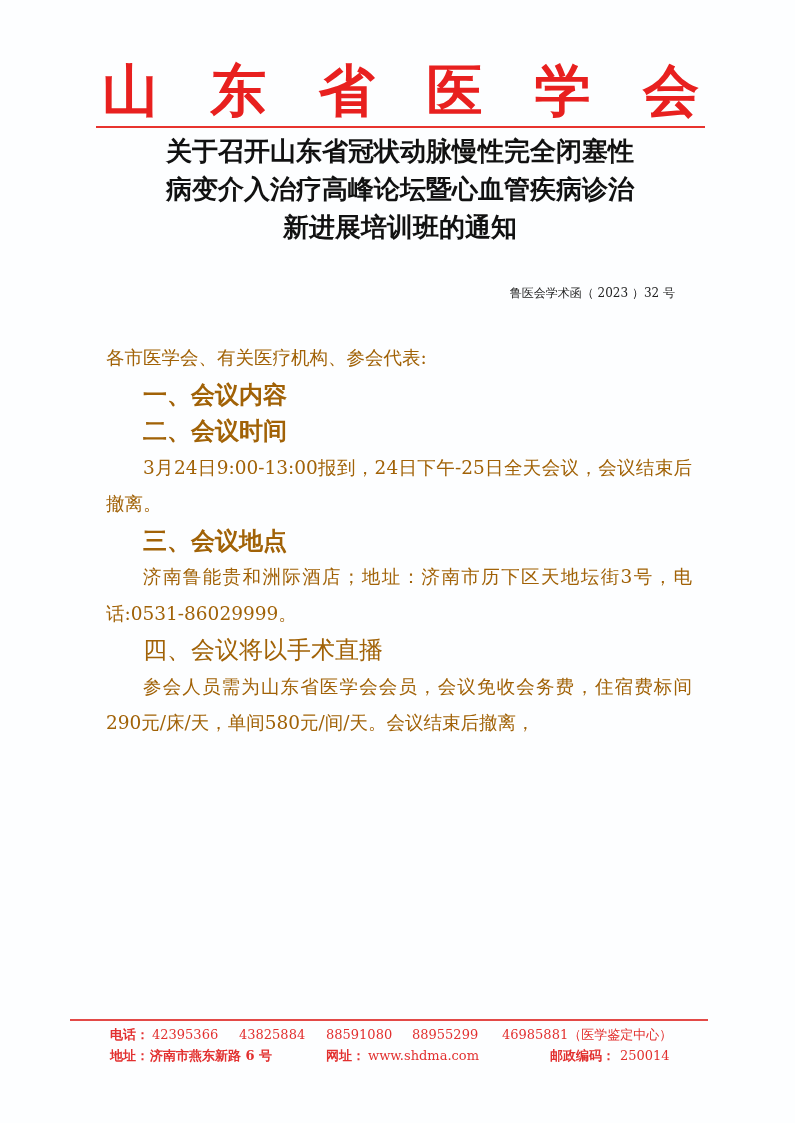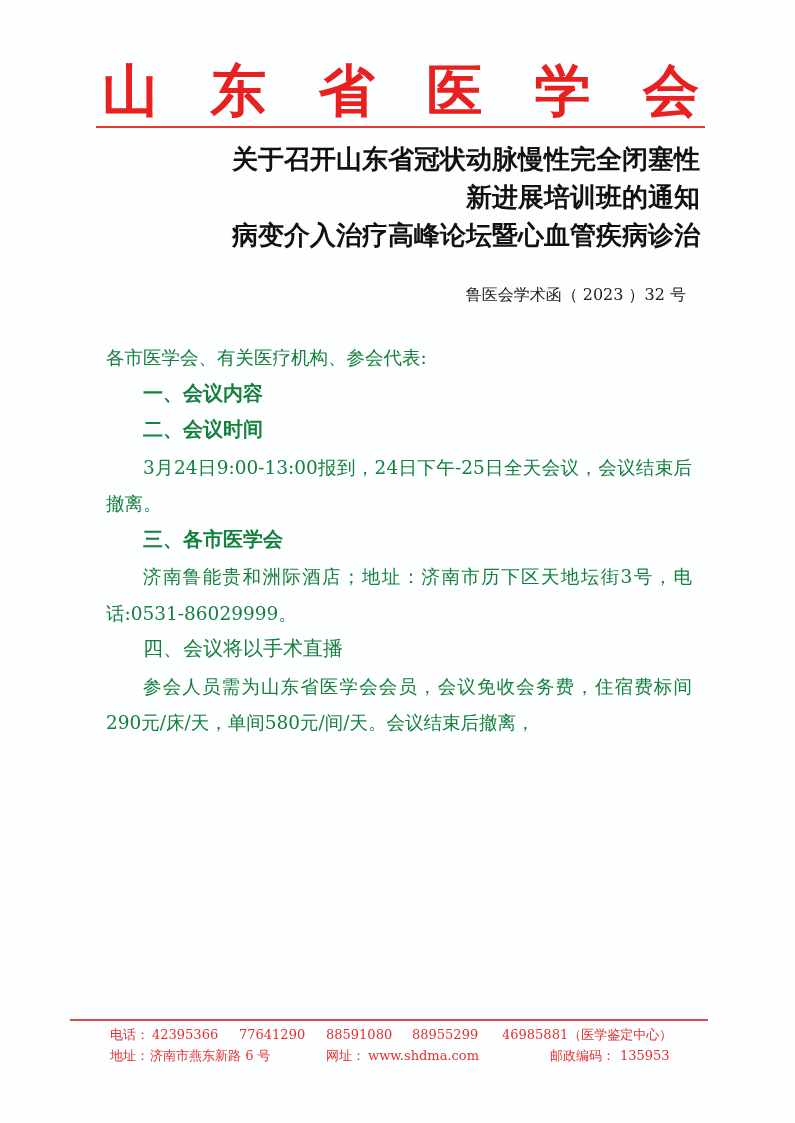--- a/index.html
+++ b/index.html
@@ -42,55 +42,55 @@
       line-height: 64px;
     }
     .rule-top {
       position: absolute;
       left: 96px; top: 126px;
       width: 609px; height: 2px;
       background: #e8342f;
     }
     .title {
       position: absolute;
-      left: 100px; top: 140px;
+      left: 100px; top: 132px;
       width: 600px;
-      text-align: right;
+      text-align: center;
       font-family: "DejaVu Sans", "Liberation Sans", sans-serif;
       font-weight: bold;
       font-size: 26px;
       line-height: 38px;
       color: #111;
     }
     .title div { white-space: nowrap; }
     .doc-number {
       position: absolute;
-      right: 109px; top: 285px;
-      font-size: 16px;
+      right: 120px; top: 285px;
+      font-size: 12px;
       color: #222;
       white-space: nowrap;
     }
     .body-text {
       position: absolute;
       left: 106px; top: 340px;
       width: 586px;
       font-size: 18.5px;
       line-height: 36.5px;
-      color: #15803d;
+      color: #a16207;
     }
     .body-text p {
       margin: 0;
       text-align: justify;
       text-align-last: left;
     }
     .indent { text-indent: 37px; }
     .heading {
-      font-family: Liberation Mono, monospace;
+      font-family: Liberation Sans, sans-serif;
       font-weight: bold;
-      font-size: 20px;
+      font-size: 24px;
       text-indent: 37px;
     }
     .heading.light { font-weight: normal; }
     .rule-bottom {
       position: absolute;
       left: 70px; top: 1019px;
       width: 638px; height: 2px;
       background: #e34a47;
     }
     .footer {
@@ -101,75 +101,75 @@
       font-size: 13px;
       line-height: 21px;
       font-family: "DejaVu Serif", "Liberation Serif", serif;
     }
     .footer-row {
       position: relative;
       height: 21px;
       white-space: nowrap;
     }
     .footer-row span { position: absolute; top: 0; }
-    .footer .lbl { font-weight: normal; }
+    .footer .lbl { font-weight: bold; }
   </style>
 </head>
 <body>
 
 <div class="page">
 
   <div class="masthead">
     <span>山</span>
     <span>东</span>
     <span>省</span>
     <span>医</span>
     <span>学</span>
     <span>会</span>
   </div>
 
   <div class="rule-top"></div>
 
   <div class="title">
     <div>关于召开山东省冠状动脉慢性完全闭塞性</div>
+    <div>病变介入治疗高峰论坛暨心血管疾病诊治</div>
     <div>新进展培训班的通知</div>
-    <div>病变介入治疗高峰论坛暨心血管疾病诊治</div>
   </div>
 
   <div class="doc-number">鲁医会学术函（ 2023 ）32 号</div>
 
   <div class="body-text">
     <p>各市医学会、有关医疗机构、参会代表:</p>
 
     <p class="heading">一、会议内容</p>
 
     <p class="heading">二、会议时间</p>
     <p class="indent">3月24日9:00-13:00报到，24日下午-25日全天会议，会议结束后撤离。</p>
 
-    <p class="heading">三、各市医学会</p>
+    <p class="heading">三、会议地点</p>
     <p class="indent">济南鲁能贵和洲际酒店；地址：济南市历下区天地坛街3号，电话:0531-86029999。</p>
 
     <p class="heading light">四、会议将以手术直播</p>
     <p class="indent">参会人员需为山东省医学会会员，会议免收会务费，住宿费标间290元/床/天，单间580元/间/天。会议结束后撤离，</p>
   </div>
 
   <div class="rule-bottom"></div>
 
   <div class="footer">
     <div class="footer-row">
       <span class="lbl" style="left:0">电话：</span>
       <span style="left:42px">42395366</span>
-      <span style="left:129px">77641290</span>
+      <span style="left:129px">43825884</span>
       <span style="left:216px">88591080</span>
       <span style="left:302px">88955299</span>
       <span style="left:392px">46985881（医学鉴定中心）</span>
     </div>
     <div class="footer-row">
       <span class="lbl" style="left:0">地址：</span>
       <span class="lbl" style="left:40px">济南市燕东新路 6 号</span>
       <span class="lbl" style="left:216px">网址：</span>
       <span style="left:258px">www.shdma.com</span>
       <span class="lbl" style="left:440px">邮政编码：</span>
-      <span style="left:510px">135953</span>
+      <span style="left:510px">250014</span>
     </div>
   </div>
 
 </div>
 
 </body></html>

